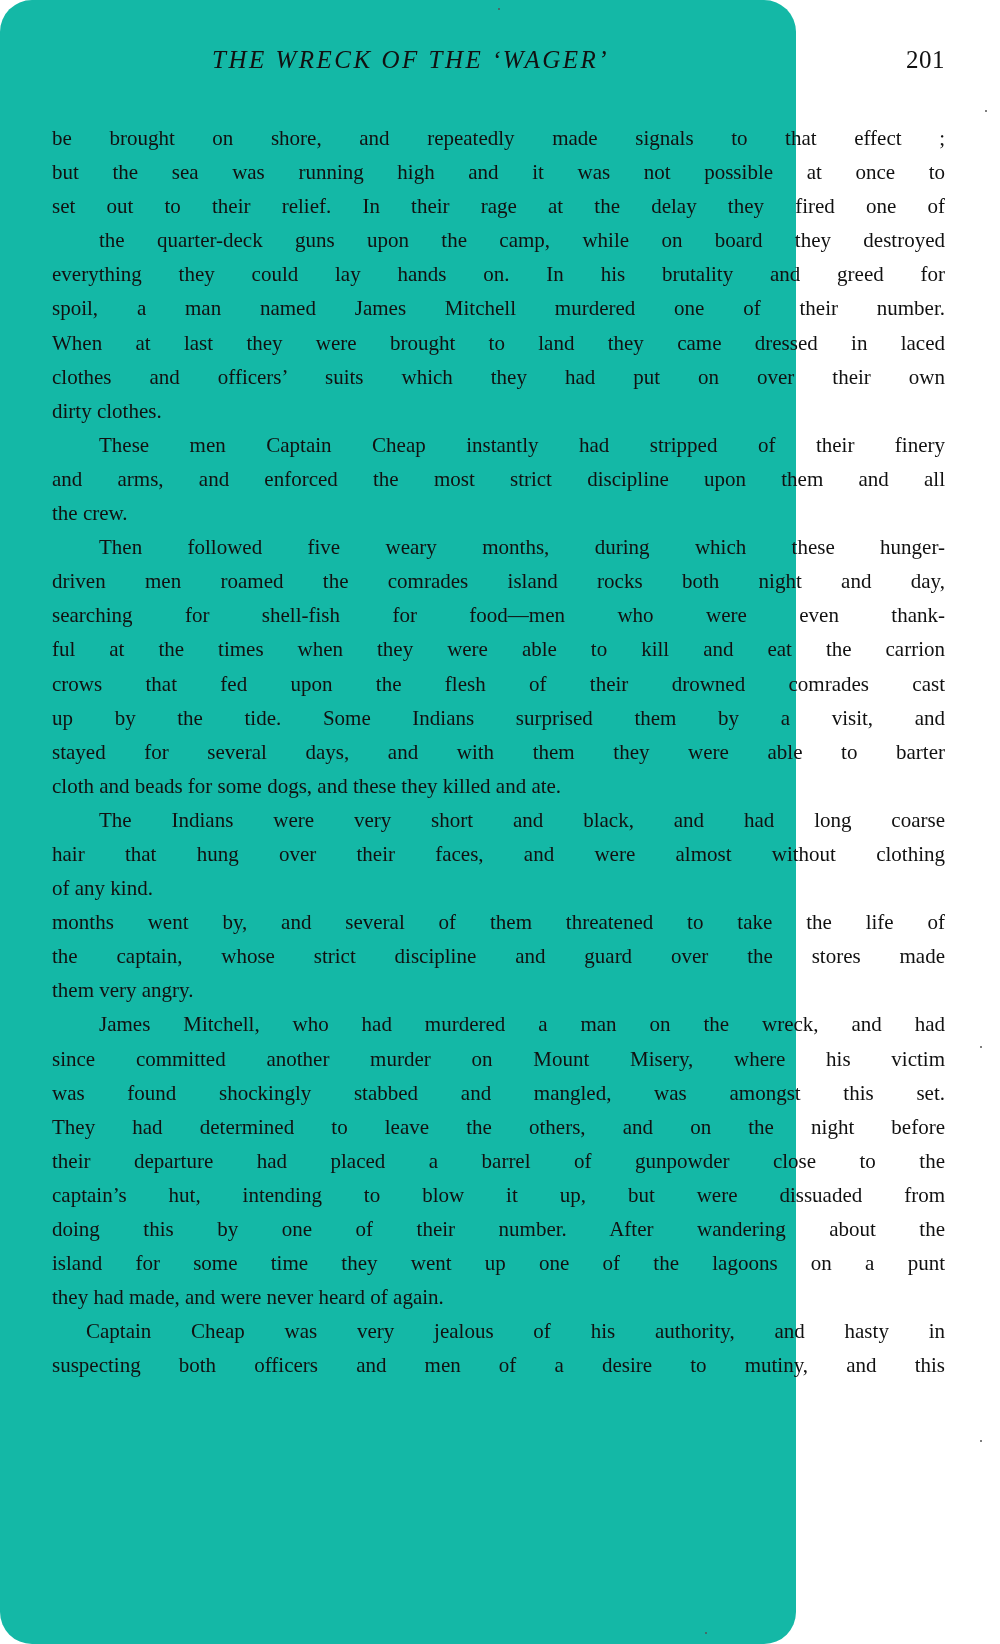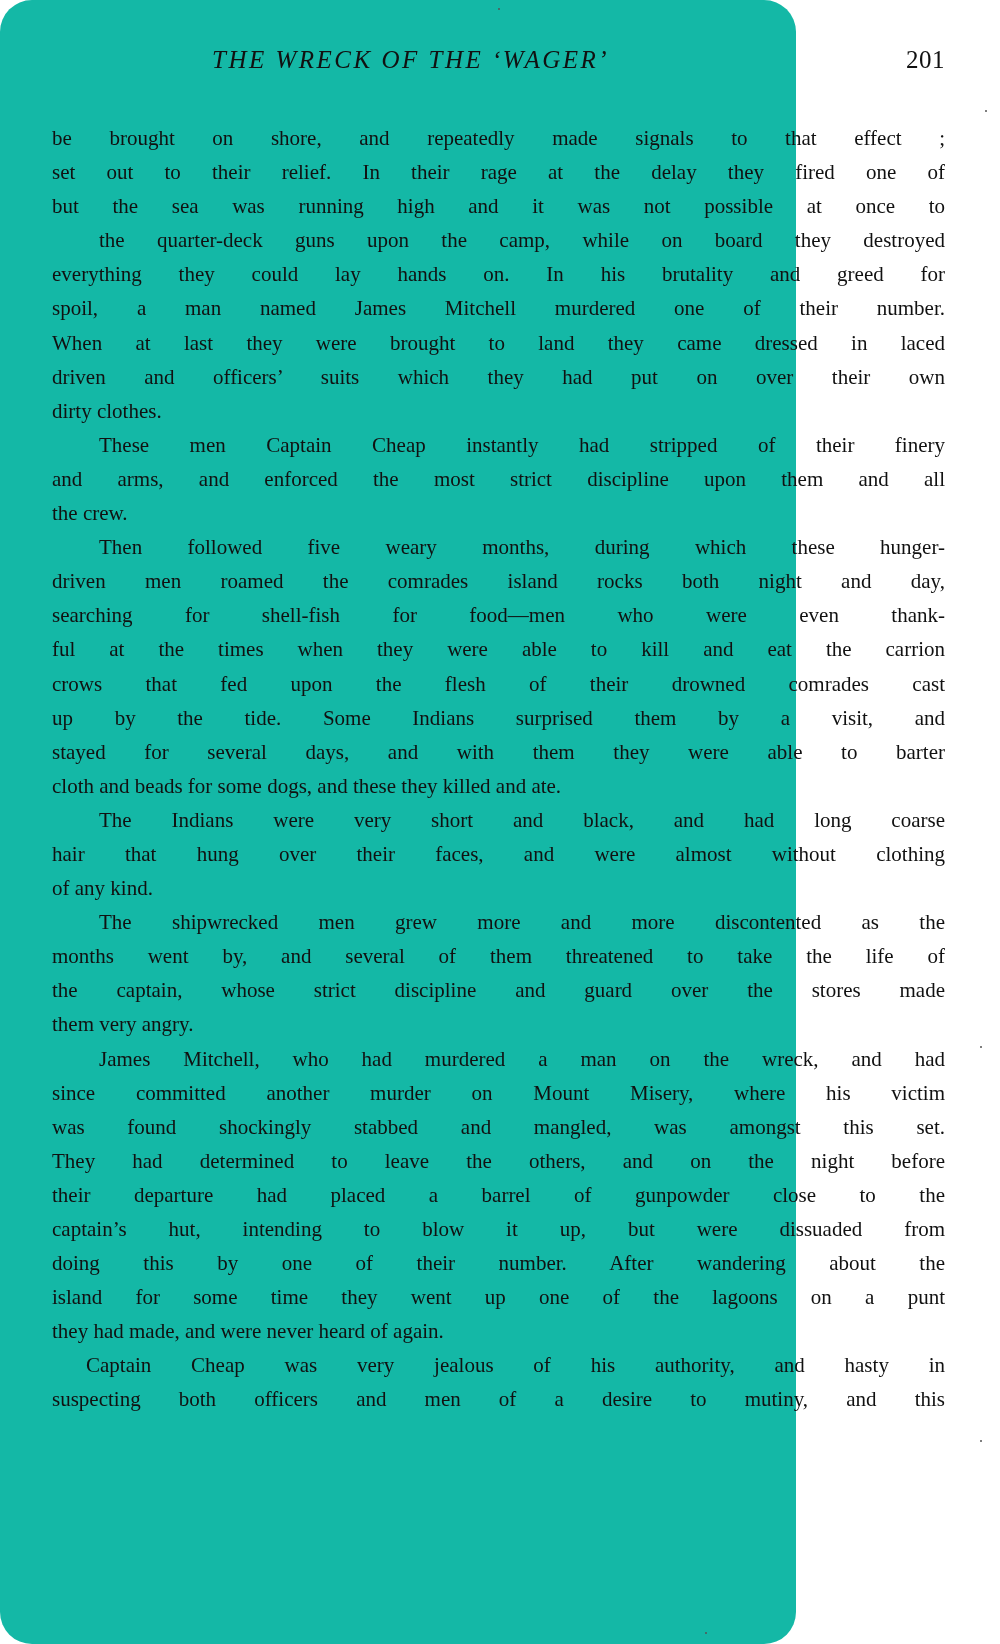--- a/index.html
+++ b/index.html
@@ -22,27 +22,27 @@
 
 <div class="page">
   <div class="header">
     <span class="running-title">THE WRECK OF THE ‘WAGER’</span>
     <span class="page-number">201</span>
   </div>
 
   <div class="body-text" id="body-text">
       <div>
         <span class="line" style="white-space: normal;">be brought on shore, and repeatedly made signals to that effect ;</span>
+        <span class="line" style="white-space: normal;">but the sea was running high and it was not possible at once to</span>
         <span class="line" style="white-space: normal;">set out to their relief.  In their rage at the delay they fired one of</span>
-        <span class="line" style="white-space: normal;">but the sea was running high and it was not possible at once to</span>
         <span class="line" style="white-space: normal; margin-left: 47px;">the quarter-deck guns upon the camp, while on board they destroyed</span>
         <span class="line" style="white-space: normal;">everything they could lay hands on.  In his brutality and greed for</span>
         <span class="line" style="white-space: normal;">spoil, a man named James Mitchell murdered one of their number.</span>
         <span class="line" style="white-space: normal;">When at last they were brought to land they came dressed in laced</span>
-        <span class="line" style="white-space: normal;">driven and officers’ suits which they had put on over their own</span>
+        <span class="line" style="white-space: normal;">clothes and officers’ suits which they had put on over their own</span>
         <span class="line last">dirty clothes.</span>
       </div>
       <div>
         <span class="line indent" style="white-space: normal;">These men Captain Cheap instantly had stripped of their finery</span>
         <span class="line" style="white-space: normal;">and arms, and enforced the most strict discipline upon them and all</span>
         <span class="line last">the crew.</span>
       </div>
       <div>
         <span class="line indent" style="white-space: normal;">Then followed five weary months, during which these hunger-</span>
         <span class="line" style="white-space: normal;">driven men roamed the comrades island rocks both night and day,</span>
@@ -52,21 +52,20 @@
         <span class="line" style="white-space: normal;">up by the tide.  Some Indians surprised them by a visit, and</span>
         <span class="line" style="white-space: normal;">stayed for several days, and with them they were able to barter</span>
         <span class="line last">cloth and beads for some dogs, and these they killed and ate.</span>
       </div>
       <div>
         <span class="line indent" style="white-space: normal;">The Indians were very short and black, and had long coarse</span>
         <span class="line" style="white-space: normal;">hair that hung over their faces, and were almost without clothing</span>
         <span class="line last">of any kind.</span>
       </div>
       <div>
-        <span class="line indent" style="white-space: normal;">The shipwrecked men grew more and more discontented as the</span>
         <span class="line" style="white-space: normal;">months went by, and several of them threatened to take the life of</span>
         <span class="line" style="white-space: normal;">the captain, whose strict discipline and guard over the stores made</span>
         <span class="line last">them very angry.</span>
       </div>
       <div>
         <span class="line indent" style="white-space: normal;">James Mitchell, who had murdered a man on the wreck, and had</span>
         <span class="line" style="white-space: normal;">since committed another murder on Mount Misery, where his victim</span>
         <span class="line" style="white-space: normal;">was found shockingly stabbed and mangled, was amongst this set.</span>
         <span class="line" style="white-space: normal;">They had determined to leave the others, and on the night before</span>
         <span class="line" style="white-space: normal;">their departure had placed a barrel of gunpowder close to the</span>

